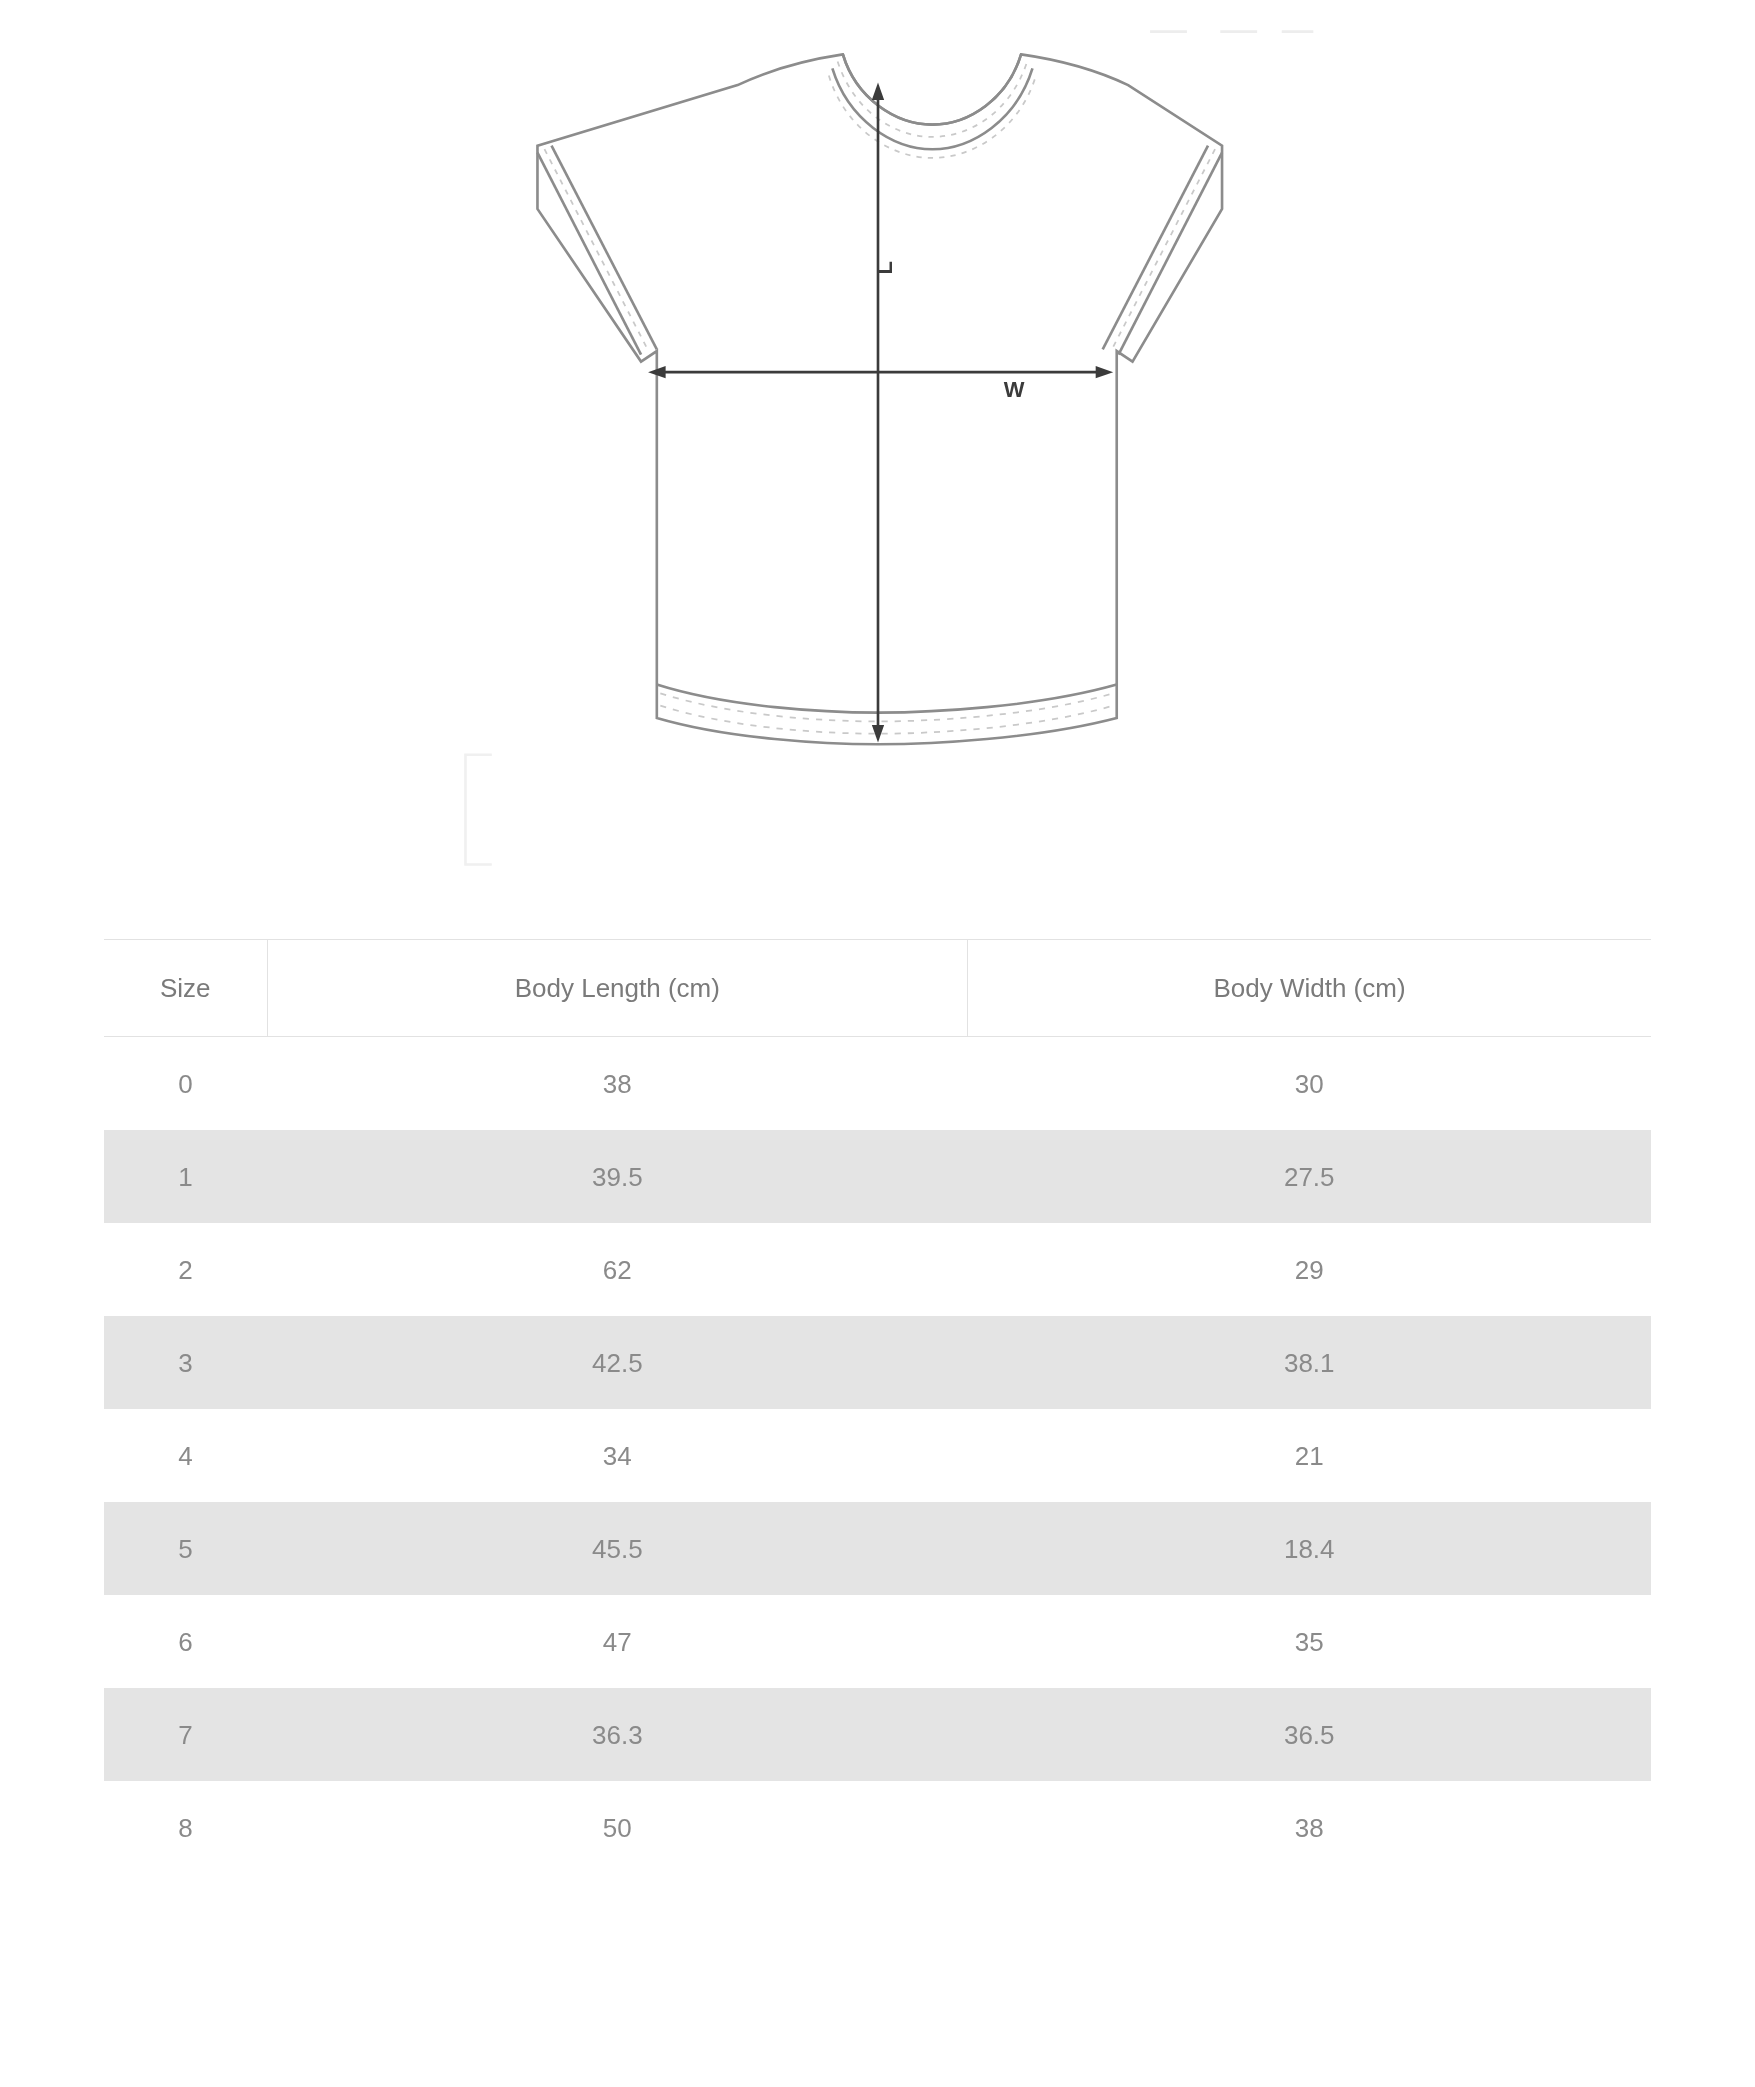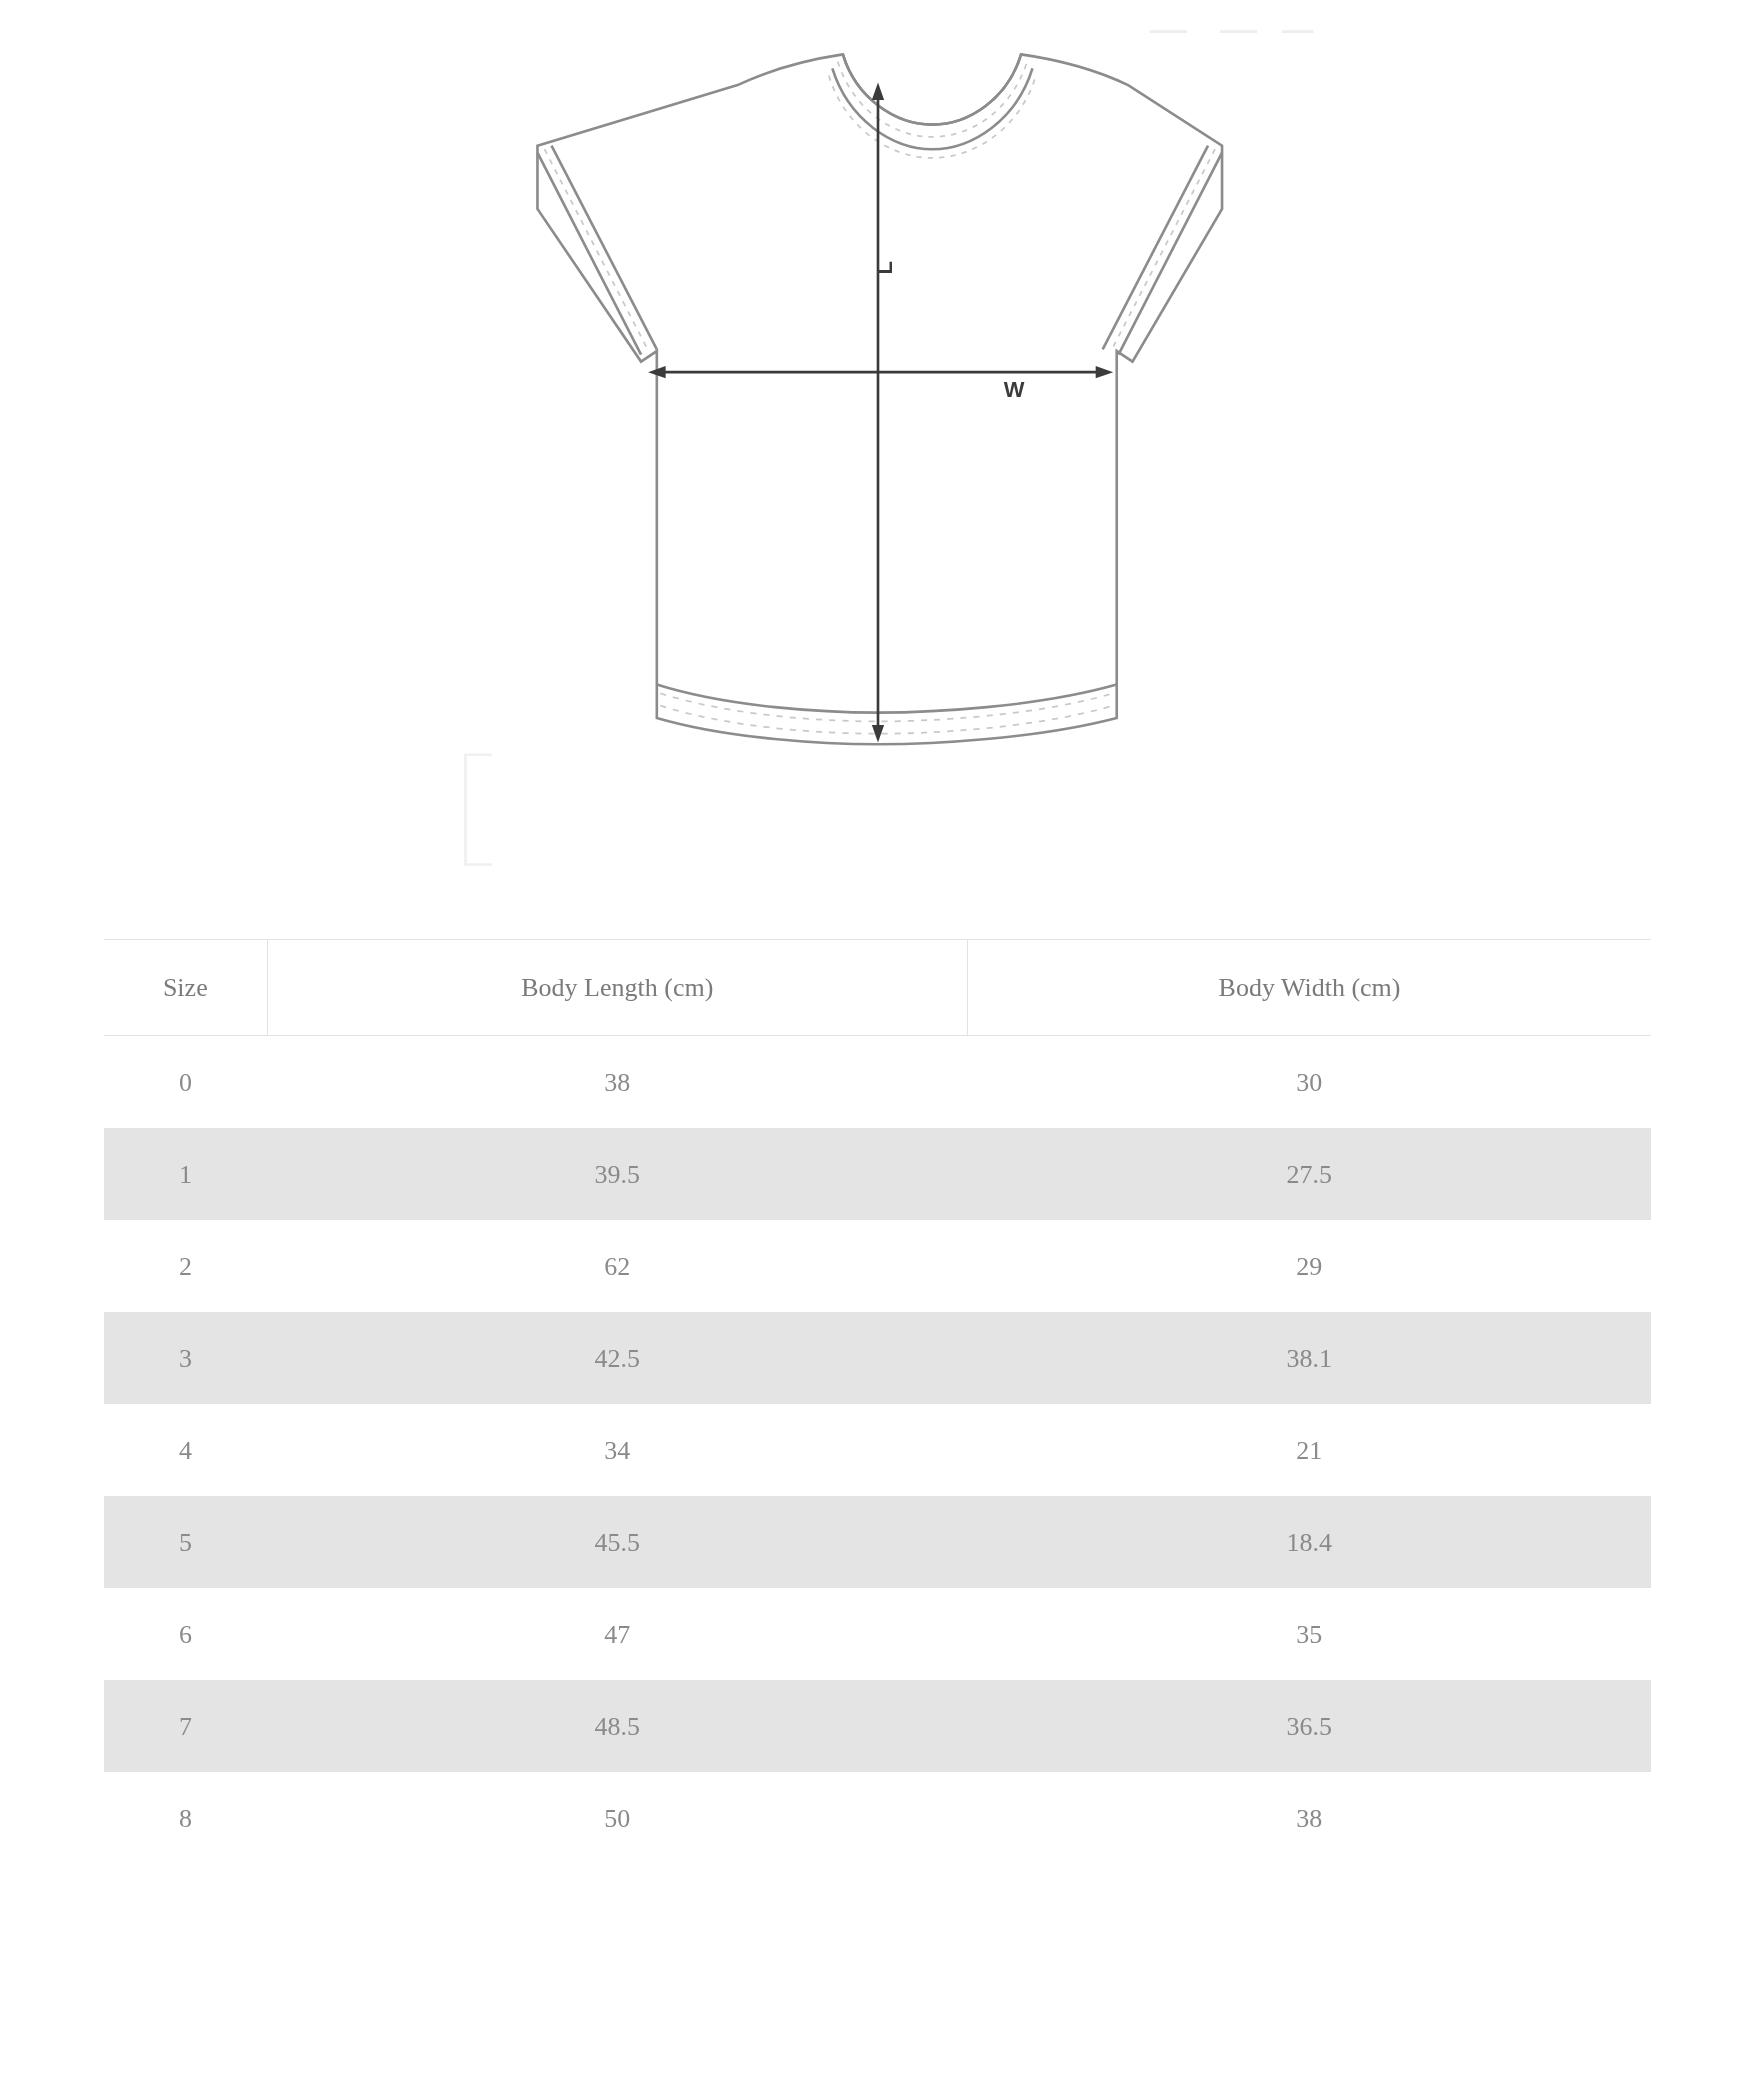--- a/index.html
+++ b/index.html
@@ -37,21 +37,20 @@
   .size-table-wrap {
     position: absolute;
     left: 104px;
     top: 939px;
     width: 1547px;
   }
   table.size-table {
     border-collapse: collapse;
     width: 1547px;
     table-layout: fixed;
-    font-family: Liberation Serif, serif;
   }
   table.size-table thead tr {
     border-top: 0.9px solid #e2e2e2;
     border-bottom: 0.9px solid #e2e2e2;
   }
   table.size-table th {
     font-weight: normal;
     font-size: 26px;
     color: #7a7a7a;
     padding: 33px 0 32px 0;
@@ -209,21 +208,21 @@
           <td>45.5</td>
           <td>18.4</td>
         </tr>
         <tr>
           <td>6</td>
           <td>47</td>
           <td>35</td>
         </tr>
         <tr class="alt">
           <td>7</td>
-          <td>48.5</td>
+          <td>36.3</td>
           <td>36.5</td>
         </tr>
         <tr>
           <td>8</td>
           <td>50</td>
           <td>38</td>
         </tr>
       </tbody>
     </table>
   </div>

